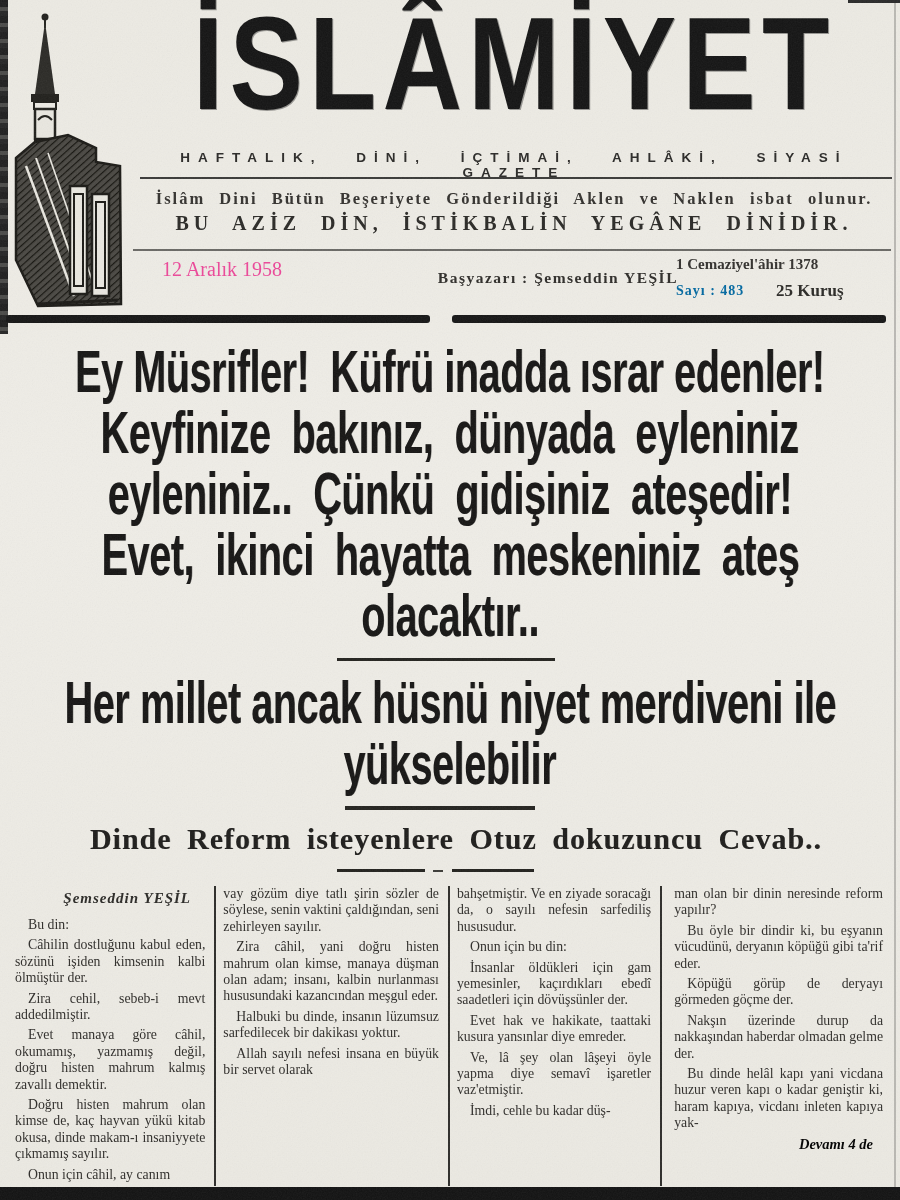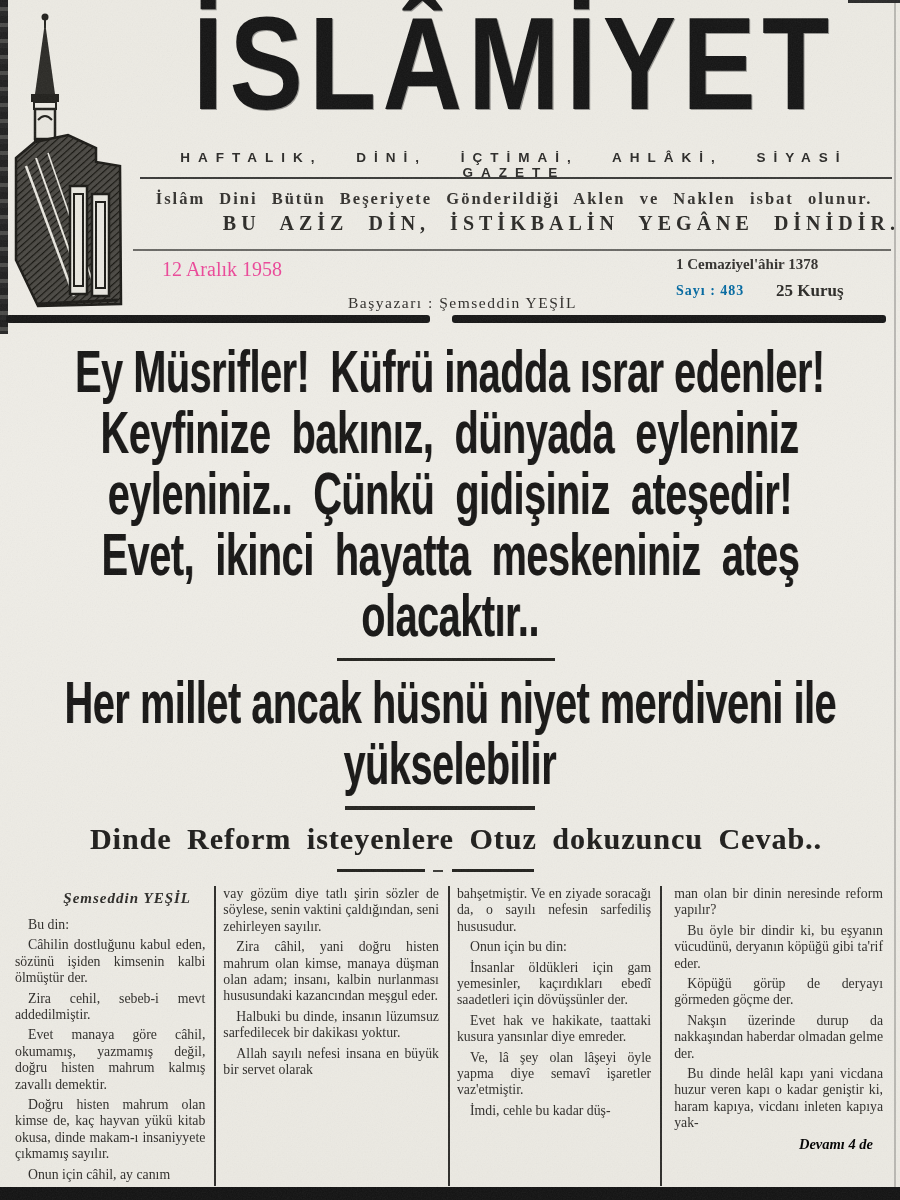--- a/index.html
+++ b/index.html
@@ -21,27 +21,27 @@
   .mh-title { left:0; top:2px; width:100%; height:150px; display:flex; align-items:flex-start; justify-content:center; }
   .mh-title span { font-family:"Liberation Sans", sans-serif; font-weight:bold; font-size:108px;
       letter-spacing:6px; color:#141414; transform:scale(1.02,1.22); transform-origin:50% 55%;
       text-shadow:1px 1px 0 rgba(20,20,20,.4); white-space:pre; }
   .mh-subtitle { left:0; top:150px; width:100%; text-align:center;
       font-family:"Liberation Sans", sans-serif; font-weight:bold; font-size:13.5px;
       letter-spacing:8px; word-spacing:22px; color:#2b2a28; }
   .rule-1 { left:12px; top:177px; width:748px; height:2px; background:#3a3a38; width:calc(100% - 20px); }
   .mh-motto1 { left:0; top:189px; width:100%; text-align:center; font-size:16.5px; font-weight:bold;
       letter-spacing:2px; word-spacing:8px; color:#34322f; }
-  .mh-motto2 { left:0; top:212px; width:100%; text-align:right; font-size:20px; font-weight:bold;
+  .mh-motto2 { left:0; top:212px; width:100%; text-align:center; font-size:20px; font-weight:bold;
       letter-spacing:5px; word-spacing:10px; color:#2b2a27; }
   .rule-2 { left:5px; top:249px; width:calc(100% - 14px); height:1.5px; background:#6a6965; }
 
   .info-date   { left:34px;  top:258px; font-size:20px; font-weight:normal; color:#ec4899; }
   .info-hijri  { left:548px; top:256px; font-size:15px; font-weight:bold; color:#33312e; }
-  .info-editor { left:220px; top:294px; width:330px; text-align:left; font-size:15.5px; font-weight:normal;
+  .info-editor { left:220px; top:269px; width:330px; text-align:right; font-size:15.5px; font-weight:bold;
                  letter-spacing:1.5px; color:#2f2d2a; }
   .info-issue  { left:548px; top:283px; font-size:14px; font-weight:bold; color:#0369a1; letter-spacing:1px; }
   .info-price  { left:648px; top:281px; font-size:17px; font-weight:bold; color:#2b2a27; }
 
   .thick-rule-a { left:6px;  top:315px; width:424px; height:8px; background:#161616; border-radius:3px; }
   .thick-rule-b { left:452px; top:315px; width:434px; height:8px; background:#161616; border-radius:3px; }
 
   
   .hl-line { position:absolute; left:0; width:900px; height:61px; display:flex;
              align-items:center; justify-content:center; }

